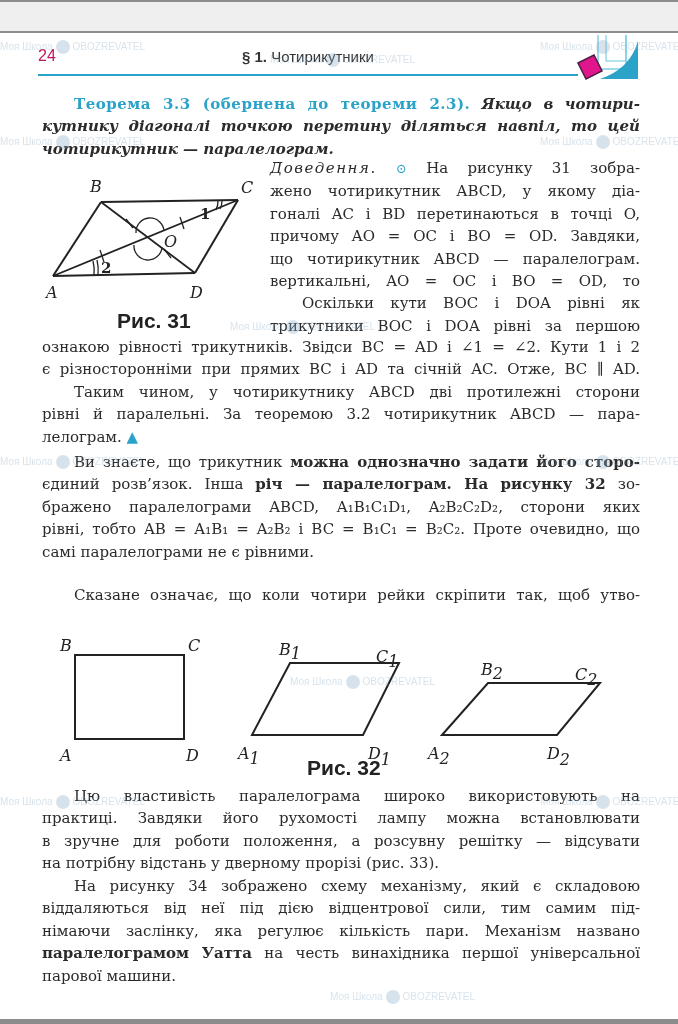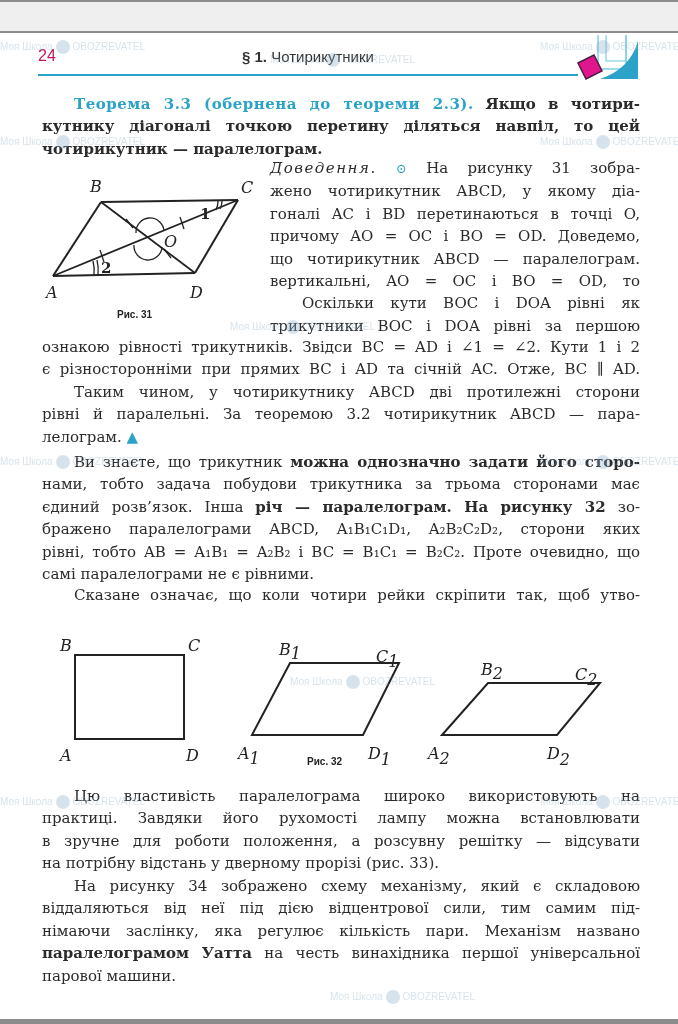--- a/index.html
+++ b/index.html
@@ -16,30 +16,30 @@
   .section-title { position: absolute; left: 204px; top: 1px; font-family: "Liberation Sans", sans-serif; font-size: 15px; color: #333; }
   .section-title b { font-weight: bold; }
   .header-rule { position: absolute; left: 38px; top: 39px; width: 540px; height: 2px; background: #2ba3c9; }
   .corner-deco { position: absolute; left: 560px; top: 0px; width: 82px; height: 50px; }
 
   .text { position: absolute; font-size: 15px; line-height: 22.4px; color: #2b2b2b; text-align: justify; }
   .line { display: block; white-space: nowrap; text-align: justify; text-align-last: justify; }
   .line.last { text-align-last: left; }
   .indent { padding-left: 32px; }
   .theorem-title { color: #2ba3c9; font-weight: bold; letter-spacing: 0.5px; }
-  .bi { font-weight: bold; }
+  .bi { font-style: italic; font-weight: bold; }
   .b { font-weight: bold; }
   .spaced { letter-spacing: 1.5px; font-style: italic; }
   .marker { color: #2ba3c9; font-size: 13px; }
   .tri-end { color: #2ba3c9; font-size: 15px; }
 
   .fig { position: absolute; }
   .fig svg text { font-family: "DejaVu Serif", "Liberation Serif", serif; font-style: italic; font-size: 16px; fill: #222; }
   .fig svg text.num { font-style: normal; font-weight: bold; font-size: 15px; }
-  .caption { position: absolute; font-family: "Liberation Sans", sans-serif; font-weight: bold; font-size: 10px; color: #222; }
+  .caption { position: absolute; font-family: "Liberation Sans", sans-serif; font-weight: bold; font-size: 21px; color: #222; }
 
   .wm { position: absolute; font-family: "Liberation Sans", sans-serif; font-size: 10px; color: rgba(140,175,200,0.35); white-space: nowrap; pointer-events: none; }
   .wm .circ { display: inline-block; width: 14px; height: 14px; border-radius: 50%; background: rgba(140,175,200,0.35); vertical-align: middle; margin: 0 3px; }
 </style>
 </head>
 <body>
 
 <div class="top-bar"></div>
 
 <div class="page">
@@ -92,38 +92,37 @@
       <text class="num" x="162" y="44">1</text>
       <text class="num" x="63" y="98">2</text>
     </svg>
   </div>
   <div class="caption" style="left:117px; top:274px;">Рис. 31</div>
 
   <div class="text" style="left:270px; top:122px; width:370px;">
     <span class="line"><span class="spaced">Доведення.</span> <span class="marker">⊙</span> <span>На рисунку 31 зобра-</span></span>
     <span class="line">жено чотирикутник ABCD, у якому діа-</span>
     <span class="line">гоналі AC і BD перетинаються в точці O,</span>
-    <span class="line">причому AO = OC і BO = OD. Доведемо,</span>
+    <span class="line">причому AO = OC і BO = OD. Завдяки,</span>
     <span class="line">що чотирикутник ABCD — паралелограм.</span>
     <span class="line">вертикальні, AO = OC і BO = OD, то</span>
     <span class="line indent">Оскільки кути BOC і DOA рівні як</span>
     <span class="line">трикутники BOC і DOA рівні за першою</span>
   </div>
 
   <div class="text" style="left:42px; top:301px; width:598px;">
     <span class="line">ознакою рівності трикутників. Звідси BC = AD і ∠1 = ∠2. Кути 1 і 2</span>
     <span class="line">є різносторонніми при прямих BC і AD та січній AC. Отже, BC ∥ AD.</span>
     <span class="line indent">Таким чином, у чотирикутнику ABCD дві протилежні сторони</span>
     <span class="line">рівні й паралельні. За теоремою 3.2 чотирикутник ABCD — пара-</span>
     <span class="line last"><span>лелограм.</span> <span class="tri-end">▲</span></span>
   </div>
 
   <div class="text" style="left:42px; top:416px; width:598px;">
     <span class="line indent"><span>Ви знаєте, що трикутник </span><span class="b">можна однозначно задати його сторо-</span></span>
-    <span class="line">нами, тобто задача побудови трикутника за трьома сторонами має</span>
     <span class="line"><span>єдиний розв’язок. Інша </span><span class="b">річ — паралелограм. На рисунку 32</span><span> зо-</span></span>
     <span class="line">бражено паралелограми ABCD, A₁B₁C₁D₁, A₂B₂C₂D₂, сторони яких</span>
     <span class="line">рівні, тобто AB = A₁B₁ = A₂B₂ і BC = B₁C₁ = B₂C₂. Проте очевидно, що</span>
     <span class="line last">самі паралелограми не є рівними.</span>
   </div>
 
   <div class="text" style="left:42px; top:549px; width:598px;">
     <span class="line indent">Сказане означає, що коли чотири рейки скріпити так, щоб утво-</span>
   </div>
 

